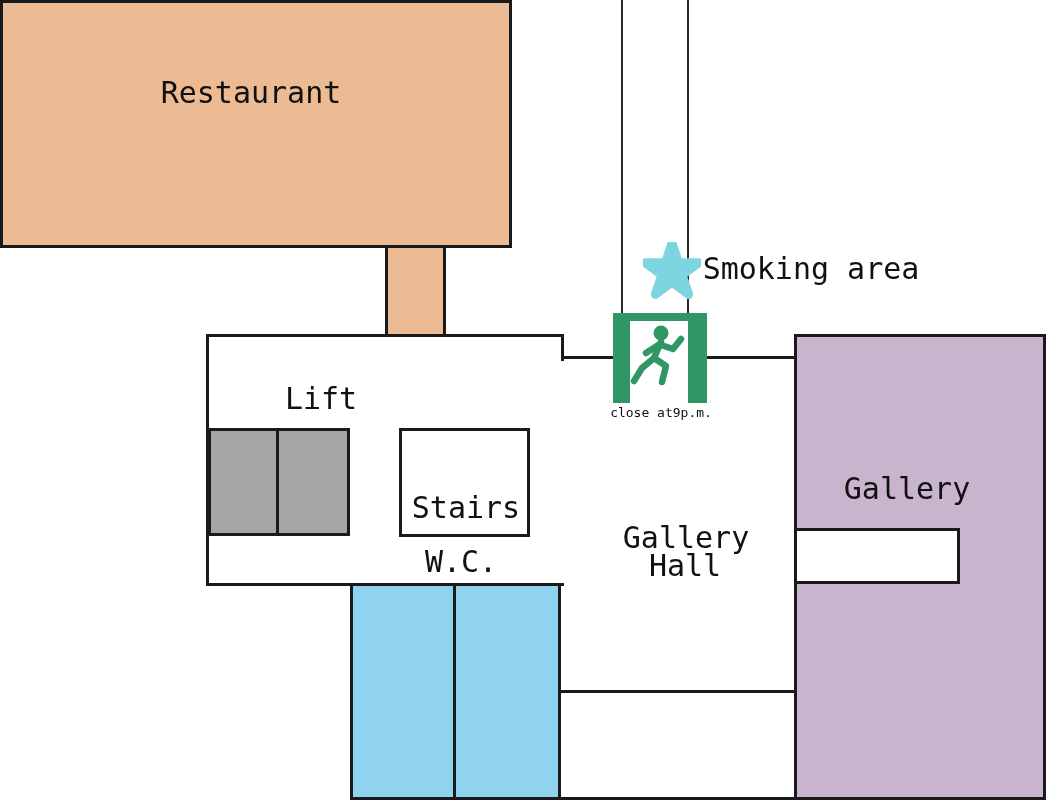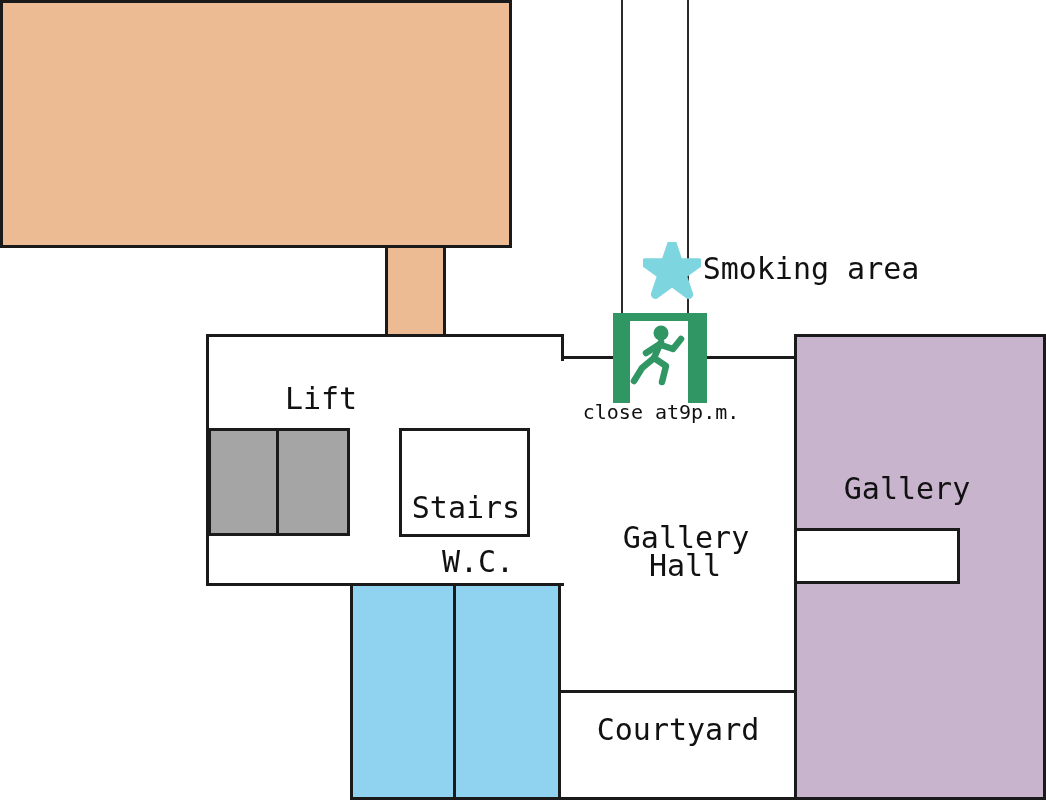--- a/index.html
+++ b/index.html
@@ -19,61 +19,61 @@
   .gallery-door{left:794px;top:528px;width:166px;height:56px;background:#ffffff;z-index:6;}
   .lift-box{left:208px;top:428px;width:142px;height:108px;background:#A5A5A5;z-index:3;}
   .lift-divider{left:276px;top:428px;width:3px;height:108px;z-index:4;}
   .stairs-box{left:399px;top:428px;width:131px;height:109px;background:#ffffff;z-index:3;}
   .wc-box{left:350px;top:586px;width:211px;height:214px;background:#8FD3F0;
           border:3px solid #1a1a1a;border-top:none;z-index:3;position:absolute;box-sizing:border-box;}
   .wc-divider{left:453px;top:586px;width:3px;height:211px;z-index:4;}
   
   .lbl{position:absolute;transform:translate(-50%,-50%);white-space:nowrap;
        font-size:30px;line-height:1;z-index:8;}
-  .lbl.small{font-size:20px;}
+  .lbl.small{font-size:13px;}
   
   .icon{position:absolute;z-index:7;}
 </style>
 </head>
 <body>
 
 <div id="canvas">
 
   <div class="thinline" style="left:621px;top:0;width:2px;height:315px;"></div>
   <div class="thinline" style="left:687px;top:0;width:2px;height:315px;"></div>
 
   <div class="room restaurant"></div>
   <div class="corridor"></div>
+  <div class="lbl" style="left:251px;top:93px;">Restaurant</div>
 
   <div class="wall" style="left:206px;top:334px;width:358px;height:3px;"></div>
   <div class="wall" style="left:561px;top:334px;width:3px;height:27px;"></div>
   <div class="wall" style="left:561px;top:356px;width:236px;height:3px;"></div>
   <div class="wall" style="left:206px;top:334px;width:3px;height:252px;"></div>
   <div class="wall" style="left:206px;top:583px;width:358px;height:3px;"></div>
   <div class="wall" style="left:561px;top:690px;width:236px;height:3px;"></div>
   <div class="wall" style="left:561px;top:797px;width:236px;height:3px;"></div>
 
   <div class="room gallery"></div>
   <div class="room gallery-door"></div>
   <div class="lbl" style="left:887px;top:489px;margin-left:20px;">Gallery</div>
 
   <div class="lbl" style="left:284px;top:399px;margin-left:37px;">Lift</div>
   <div class="room lift-box"></div>
   <div class="wall lift-divider"></div>
 
   <div class="room stairs-box"></div>
   <div class="lbl" style="left:466px;top:508px;">Stairs</div>
 
-  <div class="lbl" style="left:461px;top:562px;margin-left:17px;">W.C.</div>
+  <div class="lbl" style="left:461px;top:562px;">W.C.</div>
   <div class="wc-box"></div>
   <div class="wall wc-divider"></div>
 
   <div class="lbl" style="left:686px;top:538px;">Gallery</div>
   <div class="lbl" style="left:685px;top:566px;">Hall</div>
-  <div class="lbl" style="left:678px;top:730px;">Courtyard</div>
 
   <div class="icon" style="left:643px;top:242px;width:58px;height:58px;">
     <svg width="58" height="58" viewBox="0 0 104 104">
       <path d="M52 10 L63.8 45.2 L100 45.2 L70.1 67 L81.9 102 L52 80.2 L22.1 102 L33.9 67 L4 45.2 L40.2 45.2 Z" fill="#7DD5E0" stroke="#7DD5E0" stroke-width="16" stroke-linejoin="round" transform="translate(0,-8)"></path>
     </svg>
   </div>
   <div class="lbl" style="left:811px;top:269px;">Smoking area</div>
 
   <div class="icon" style="left:613px;top:313px;width:94px;height:90px;">
     <svg width="94" height="90" viewBox="0 0 94 90">

